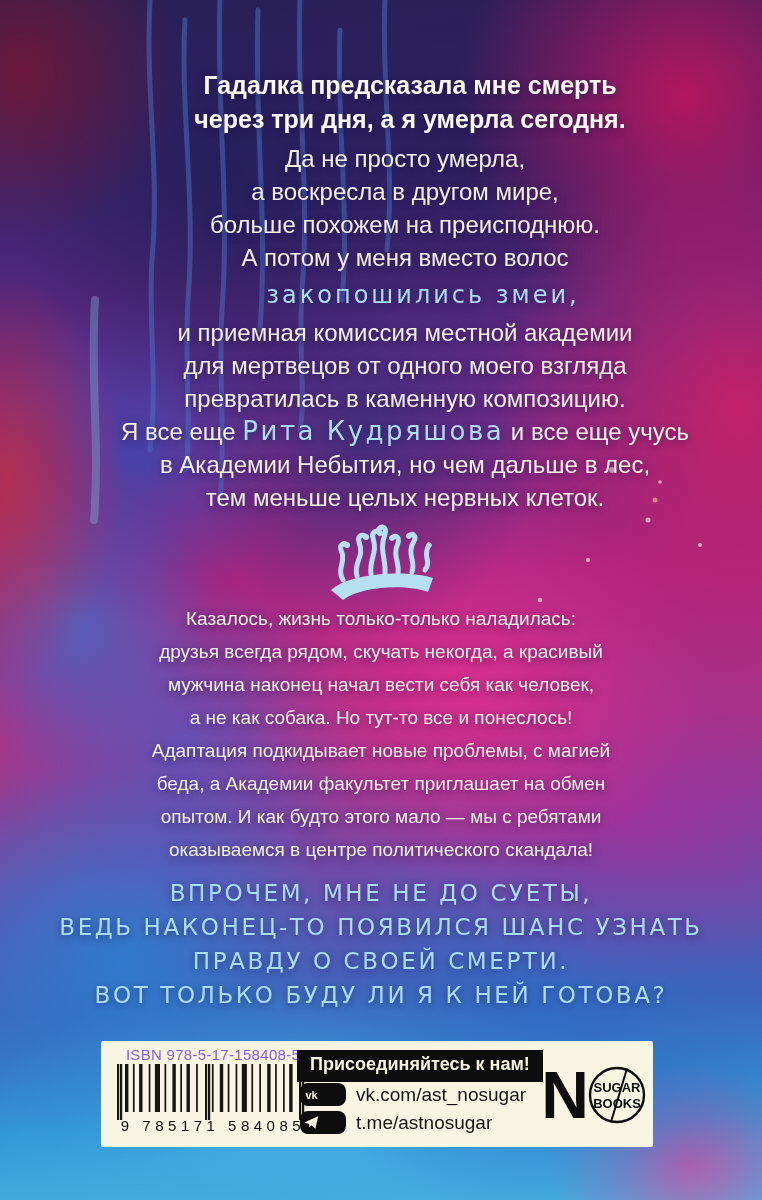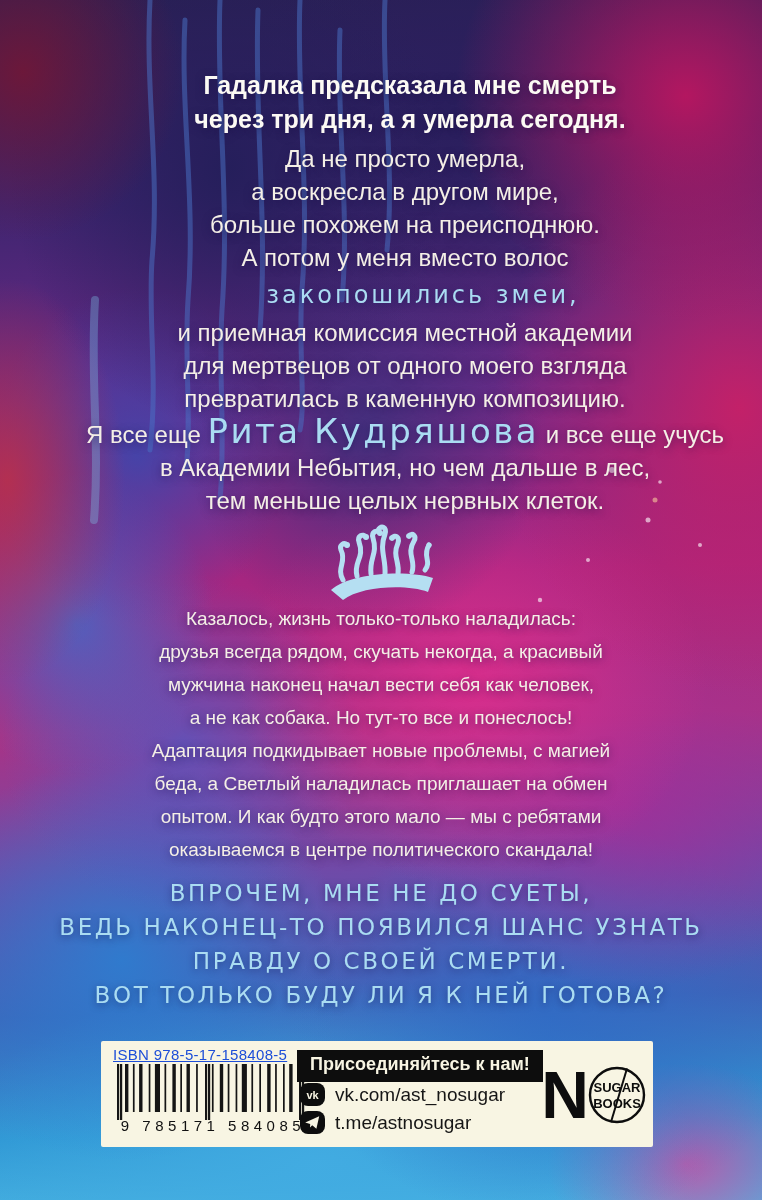--- a/index.html
+++ b/index.html
@@ -28,43 +28,43 @@
   }
   .layer{position:absolute;left:0;top:0;}
   .txt{position:absolute;left:0;width:762px;text-align:center;color:#f4efe6;
        text-shadow:0 2px 8px rgba(25,15,70,.55);}
   .hook{top:68px;font-size:25px;font-weight:700;line-height:34px;color:#fcfaf4;margin-left:29px;}
   .blurb1{top:142px;font-size:24px;line-height:33px;margin-left:24px;}
   .blurb2{top:602px;font-size:19px;line-height:33px;}
   .deco{font-family:"DejaVu Sans",sans-serif;color:#aadcf2;letter-spacing:2px;
         text-shadow:0 2px 7px rgba(20,20,80,.5);}
   .snake-line{height:42px;line-height:42px;font-size:24px;letter-spacing:3px;padding-left:36px;}
-  .name-seg{font-size:34px;letter-spacing:2.5px;}
+  .name-seg{font-size:26px;letter-spacing:2.5px;}
   .finale{top:876px;font-size:23px;line-height:34px;text-transform:uppercase;
           letter-spacing:2.6px;color:#aadcf2;font-family:"DejaVu Sans",sans-serif;
           text-shadow:0 2px 7px rgba(20,20,80,.5);}
   .crown-wrap{position:absolute;top:514px;left:0;width:762px;text-align:center;}
 
   
   .footer-bar{position:absolute;left:101px;top:1041px;width:552px;height:106px;
               background:#f8f5e3;border-radius:2px;color:#121212;}
-  .isbn{position:absolute;left:12px;top:5px;width:200px;
-        font-size:15px;letter-spacing:.3px;color:#1d4ed8;text-decoration:underline;}
+  .isbn{position:absolute;left:12px;top:5px;width:200px;text-align:center;
+        font-size:15px;letter-spacing:.3px;color:#8b5cf6;}
   .barcode{position:absolute;left:16px;top:23px;}
   .barcode-digits{position:absolute;left:10px;top:76px;width:204px;text-align:center;
         font-size:15px;letter-spacing:4.5px;color:#111;font-family:"Liberation Sans",sans-serif;}
   .badge{position:absolute;left:196px;top:9px;height:32px;line-height:28px;
          background:#0d0d0d;color:#f8f5e3;font-weight:700;font-size:18px;
          padding:0 13px;white-space:nowrap;}
   .link-row{position:absolute;left:199px;display:flex;align-items:center;gap:10px;}
   .link-row.vk{top:42px;}
   .link-row.tg{top:70px;}
   .link-label{font-size:19px;color:#161616;}
-  .sq-icon{width:25px;height:23px;border-radius:8px;background:#0d0d0d;
-           display:flex;align-items:center;justify-content:center;}
+  .sq-icon{width:46px;height:23px;border-radius:8px;background:#0d0d0d;
+           display:flex;align-items:center;justify-content:flex-start;}
   .publisher{position:absolute;right:6px;top:24px;display:flex;align-items:center;}
   .pub-n{font-size:66px;font-weight:900;line-height:60px;color:#0d0d0d;
          font-family:"Liberation Sans",sans-serif;letter-spacing:-2px;}
 </style>
 </head>
 <body>
 
 <div class="cover">
 
   <svg class="layer" width="762" height="620" viewBox="0 0 762 620">
@@ -135,21 +135,21 @@
       <path d="M12,76 C32,58 90,56 114,64 L109,78 C88,70 42,72 24,86 Z" fill="#b5dff2"></path>
     </svg>
   </div>
 
   <div class="txt blurb2">
     <div>Казалось, жизнь только-только наладилась:</div>
     <div>друзья всегда рядом, скучать некогда, а красивый</div>
     <div>мужчина наконец начал вести себя как человек,</div>
     <div>а не как собака. Но тут-то все и понеслось!</div>
     <div>Адаптация подкидывает новые проблемы, с магией</div>
-    <div>беда, а Светлый наладилась приглашает на обмен</div>
+    <div>беда, а Академии факультет приглашает на обмен</div>
     <div>опытом. И как будто этого мало — мы с ребятами</div>
     <div>оказываемся в центре политического скандала!</div>
   </div>
 
   <div class="txt finale">
     <div>Впрочем, мне не до суеты,</div>
     <div>ведь наконец-то появился шанс узнать</div>
     <div>правду о своей смерти.</div>
     <div>Вот только буду ли я к ней готова?</div>
   </div>

